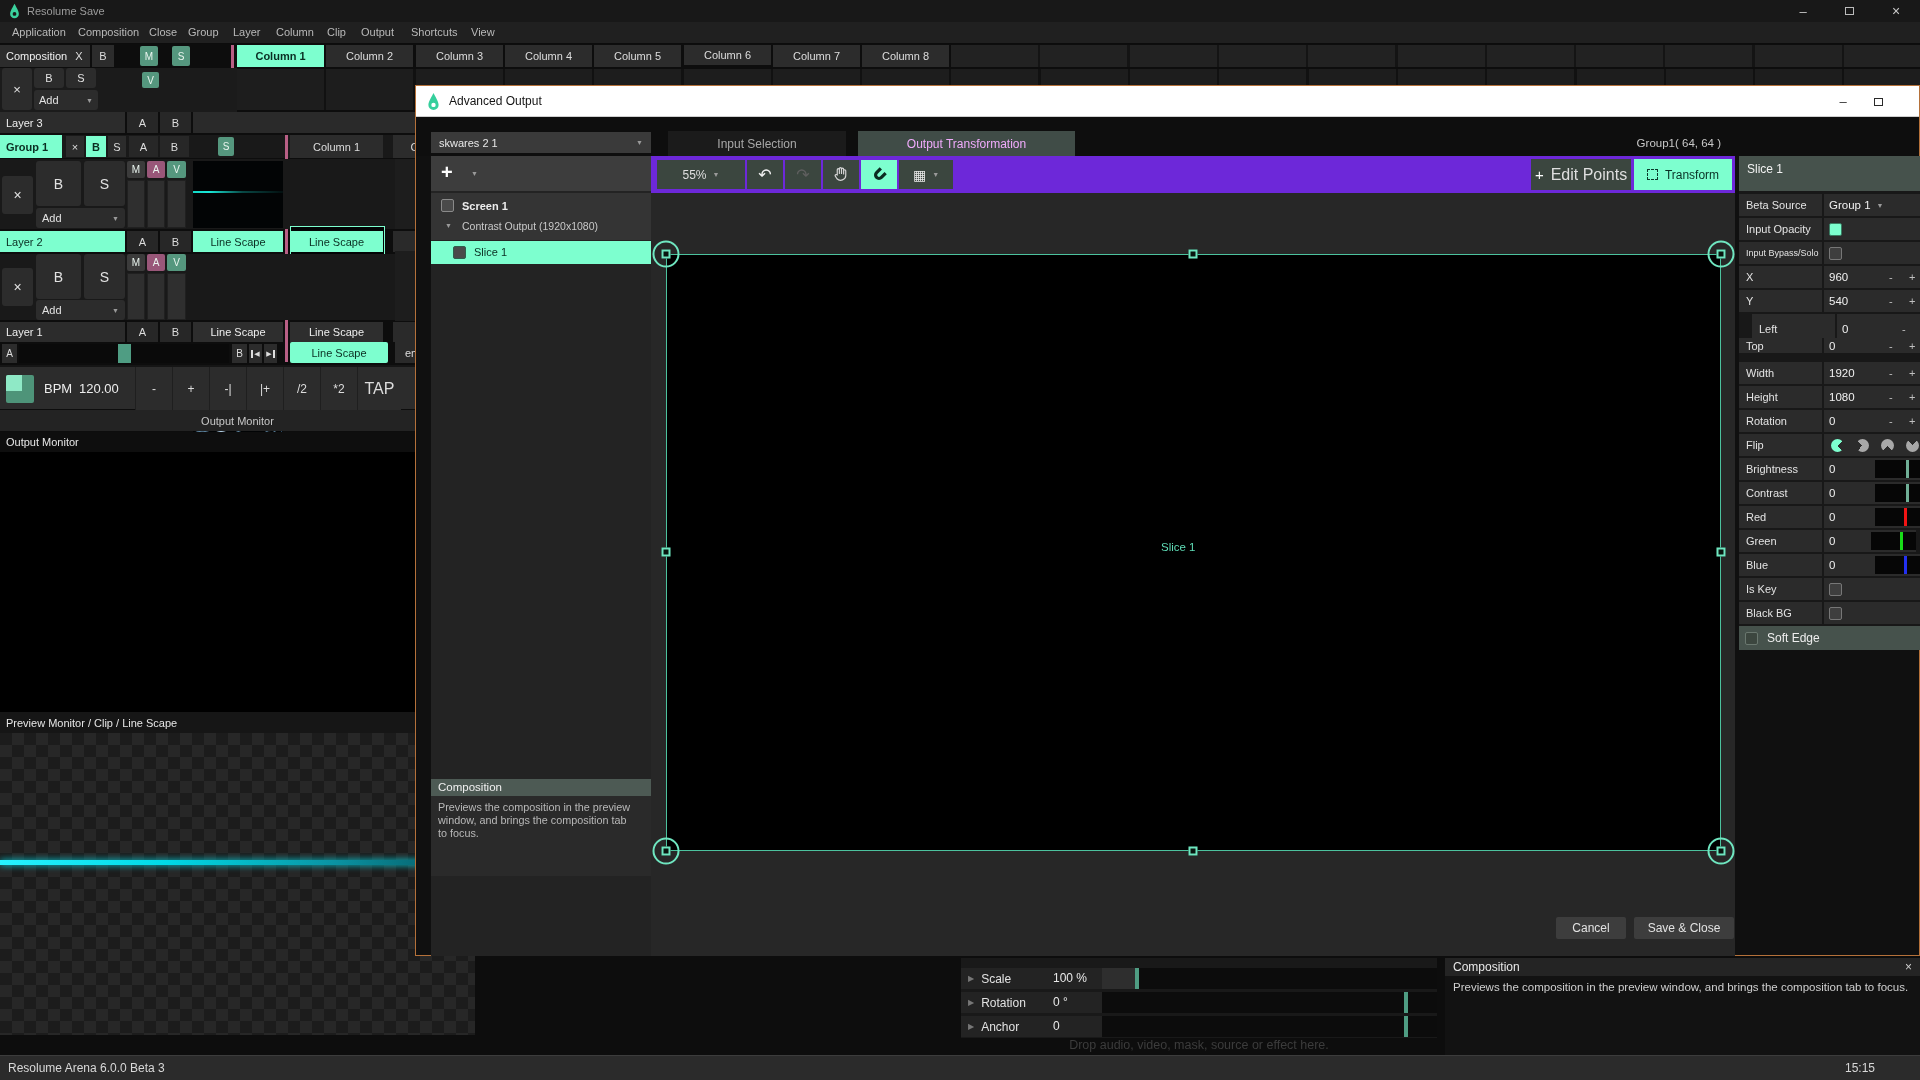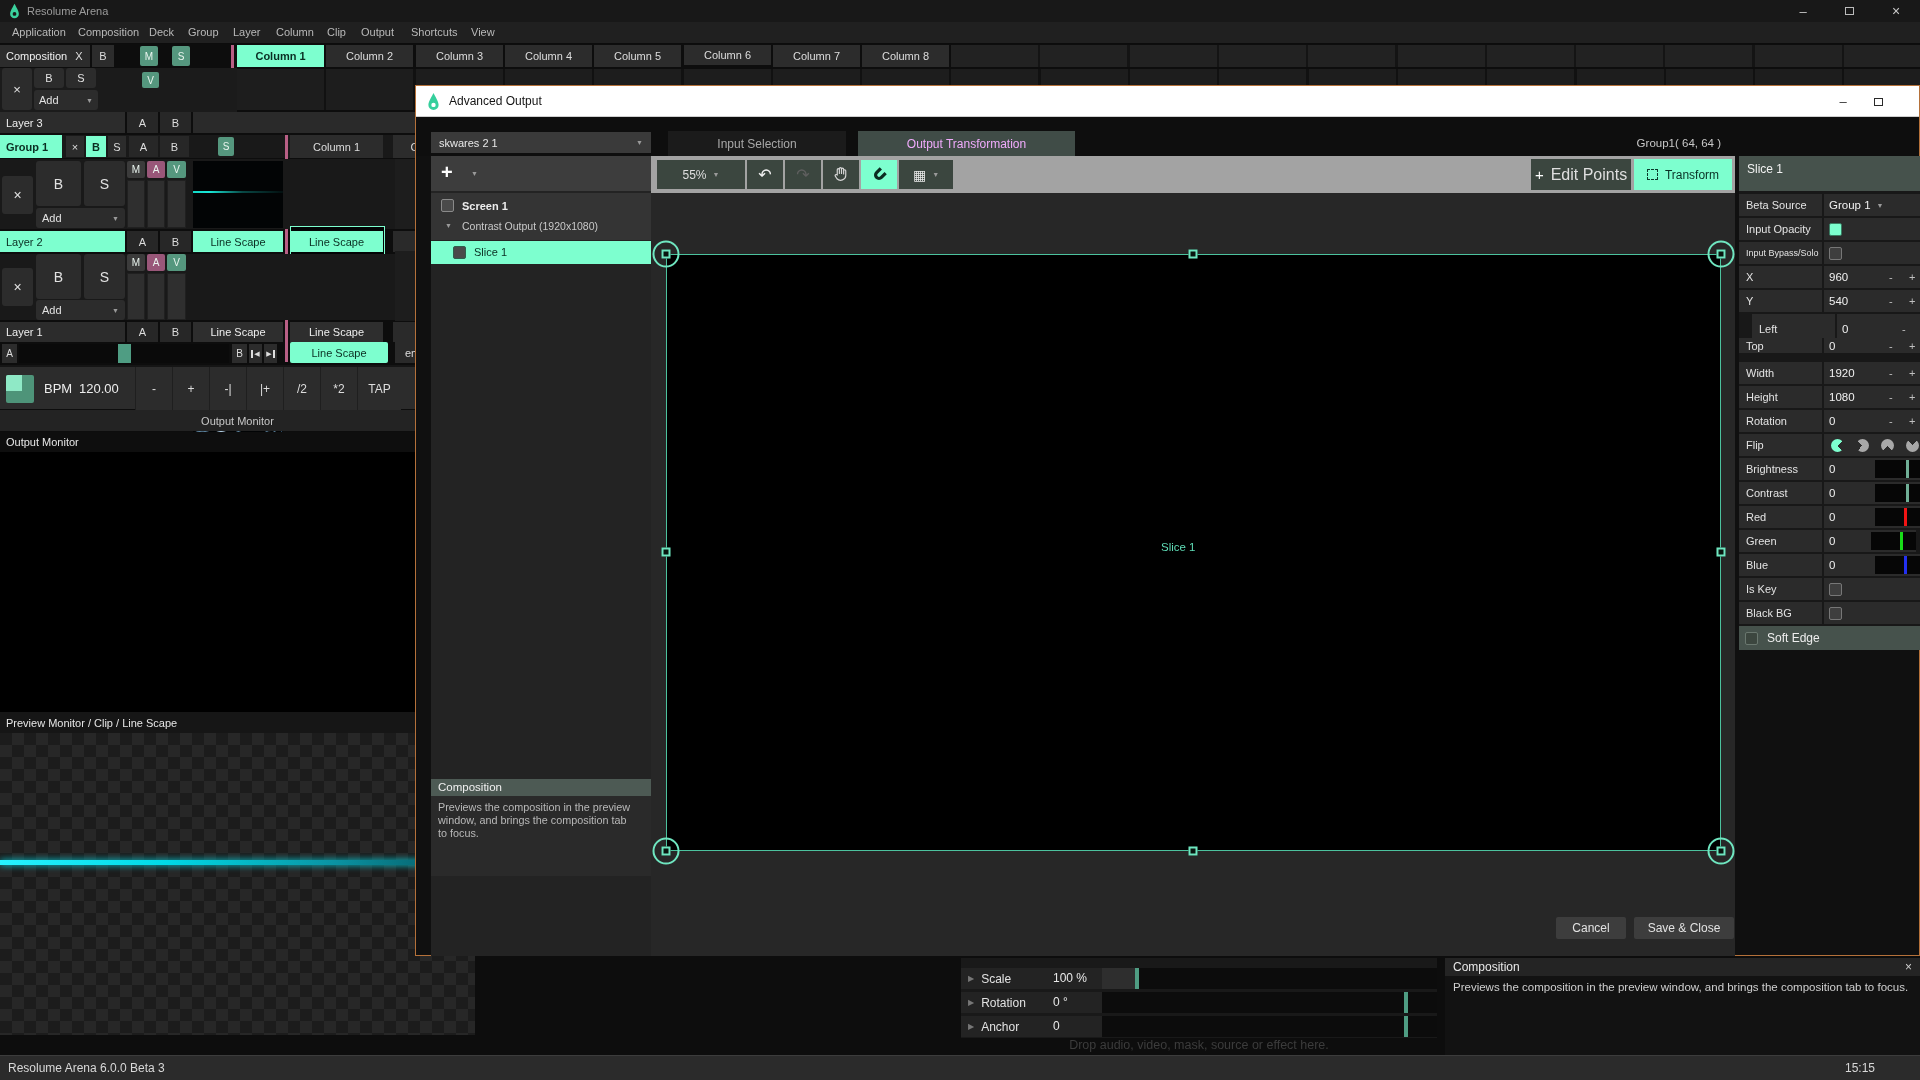--- a/index.html
+++ b/index.html
@@ -51,32 +51,32 @@
 </head>
 <body>
 
 <div class="a" style="left:0;top:0;width:1920px;height:22px;background:#181818">
   <span class="a" style="left:7px;top:3px">
     <svg width="15" height="16" viewBox="0 0 20 22">
         <path d="M10 1 C6.2 8.2 4 11.5 4 15 a6 6 0 0 0 12 0 c0-3.5-2.2-6.8-6-14z" fill="#3bd19d"></path>
         <circle cx="10" cy="15" r="2.6" fill="#181818"></circle>
       </svg>
   </span>
-  <span class="a" style="left:27px;top:5px;color:#9b9b9b;font-size:11px">Resolume Arena</span>
+  <span class="a" style="left:27px;top:5px;color:#9b9b9b;font-size:11px">Resolume Save</span>
   <span class="a wbtn" style="left:1780px;top:0;width:46px;height:22px;font-size:13px">–</span>
   <span class="a wbtn" style="left:1826px;top:0;width:46px;height:22px">
       <span class="sq light"></span>
     </span>
   <span class="a wbtn" style="left:1872px;top:0;width:48px;height:22px;font-size:14px">×</span>
 </div>
 
 <div class="a" style="left:0;top:22px;width:1920px;height:22px;background:#202020;border-bottom:1px solid #0c0c0c">
   <span class="a" style="left:12px;top:4px;color:#b9b9b9">Application</span>
   <span class="a" style="left:78px;top:4px;color:#b9b9b9">Composition</span>
-  <span class="a" style="left:149px;top:4px;color:#b9b9b9">Deck</span>
+  <span class="a" style="left:149px;top:4px;color:#b9b9b9">Close</span>
   <span class="a" style="left:188px;top:4px;color:#b9b9b9">Group</span>
   <span class="a" style="left:233px;top:4px;color:#b9b9b9">Layer</span>
   <span class="a" style="left:276px;top:4px;color:#b9b9b9">Column</span>
   <span class="a" style="left:327px;top:4px;color:#b9b9b9">Clip</span>
   <span class="a" style="left:361px;top:4px;color:#b9b9b9">Output</span>
   <span class="a" style="left:411px;top:4px;color:#b9b9b9">Shortcuts</span>
   <span class="a" style="left:471px;top:4px;color:#b9b9b9">View</span>
 </div>
 
 <div class="a cell lcell" style="left:0;top:45px;width:70px;height:22px;color:#f0f0f0">Composition</div>
@@ -212,21 +212,21 @@
       <span style="position:absolute;left:0;top:0;width:16px;height:16px;background:#8fe9c6;display:block"></span>
     </span>
   <span class="a" style="left:44px;top:14px;font-size:13px;color:#ededed">BPM</span>
   <span class="a" style="left:79px;top:14px;font-size:13px;color:#ededed">120.00</span>
   <span class="a cell" style="left:135px;top:0;width:37px;height:44px;border-left:1px solid #1f1f1f;font-size:12px">-</span>
   <span class="a cell" style="left:172px;top:0;width:37px;height:44px;border-left:1px solid #1f1f1f;font-size:12px">+</span>
   <span class="a cell" style="left:209px;top:0;width:37px;height:44px;border-left:1px solid #1f1f1f;font-size:12px">-|</span>
   <span class="a cell" style="left:246px;top:0;width:37px;height:44px;border-left:1px solid #1f1f1f;font-size:12px">|+</span>
   <span class="a cell" style="left:283px;top:0;width:37px;height:44px;border-left:1px solid #1f1f1f;font-size:12px">/2</span>
   <span class="a cell" style="left:320px;top:0;width:37px;height:44px;border-left:1px solid #1f1f1f;font-size:12px">*2</span>
-  <span class="a cell" style="left:357px;top:0;width:44px;height:44px;border-left:1px solid #1f1f1f;font-size:12px">TAP</span>
+  <span class="a cell" style="left:357px;top:0;width:44px;height:44px;border-left:1px solid #1f1f1f;font-size:16px">TAP</span>
 </div>
 
 <div class="a cell" style="left:0;top:410px;width:475px;height:21px;background:#232323;color:#c8c8c8">Output Monitor</div>
 <div class="a cell lcell" style="left:0;top:432px;width:475px;height:20px;background:#0e0e0e;color:#e6e6e6">Output Monitor</div>
 <div class="a" style="left:0;top:452px;width:475px;height:260px;background:#000"></div>
 
 <div class="a cell lcell" style="left:0;top:712px;width:475px;height:21px;background:#161616;color:#e6e6e6">Preview Monitor / Clip / Line Scape</div>
 <div class="a checker" style="left:0;top:733px;width:475px;height:302px"></div>
 <div class="a" style="left:0;top:860px;width:475px;height:5px;background:linear-gradient(90deg,#27f2ff 0%,#00d9e6 35%,#0a94a3 70%,#06525c 100%);box-shadow:0 0 7px #00d9e6"></div>
 
@@ -315,21 +315,21 @@
     </div>
     <div class="a" style="left:0;top:85px;width:220px;height:23px;background:var(--accent)">
       <span class="cb a" style="left:22px;top:5px;background:#4a4a4a;border-color:#2f5f4c"></span>
       <span style="position:absolute;left:43px;top:5px;color:#0a2e22">Slice 1</span>
     </div>
     <div class="a" style="left:0;top:108px;width:220px;height:515px;background:#232323"></div>
     <div class="a" style="left:0;top:623px;width:220px;height:17px;background:#4d5a54;color:#f0f0f0;padding:2px 0 0 7px;font-size:11.5px">Composition</div>
     <div class="a" style="left:0;top:640px;width:220px;height:80px;background:#2a2a2a;color:#b8b8b8;padding:5px 14px 0 7px;line-height:13px;font-size:10.8px">Previews the composition in the preview window, and brings the composition tab to focus.</div>
   </div>
 
-  <div class="a" style="left:235px;top:70px;width:1084px;height:37px;background:#a3a3a3">
+  <div class="a" style="left:235px;top:70px;width:1084px;height:37px;background:#6d28d9">
     <div class="a tbtn" style="left:6px;top:4px;width:88px;height:29px;border-radius:0">
         <span style="font-size:12px">55%</span>
         <span class="dd">▼</span>
       </div>
     <div class="a tbtn" style="left:96px;top:4px;width:36px;height:29px;border-radius:0">
         <span style="font-size:16px;color:#f0f0f0">↶</span>
       </div>
     <div class="a tbtn" style="left:134px;top:4px;width:36px;height:29px;border-radius:0">
         <span style="font-size:16px;color:#5f5f5f">↷</span>
       </div>

